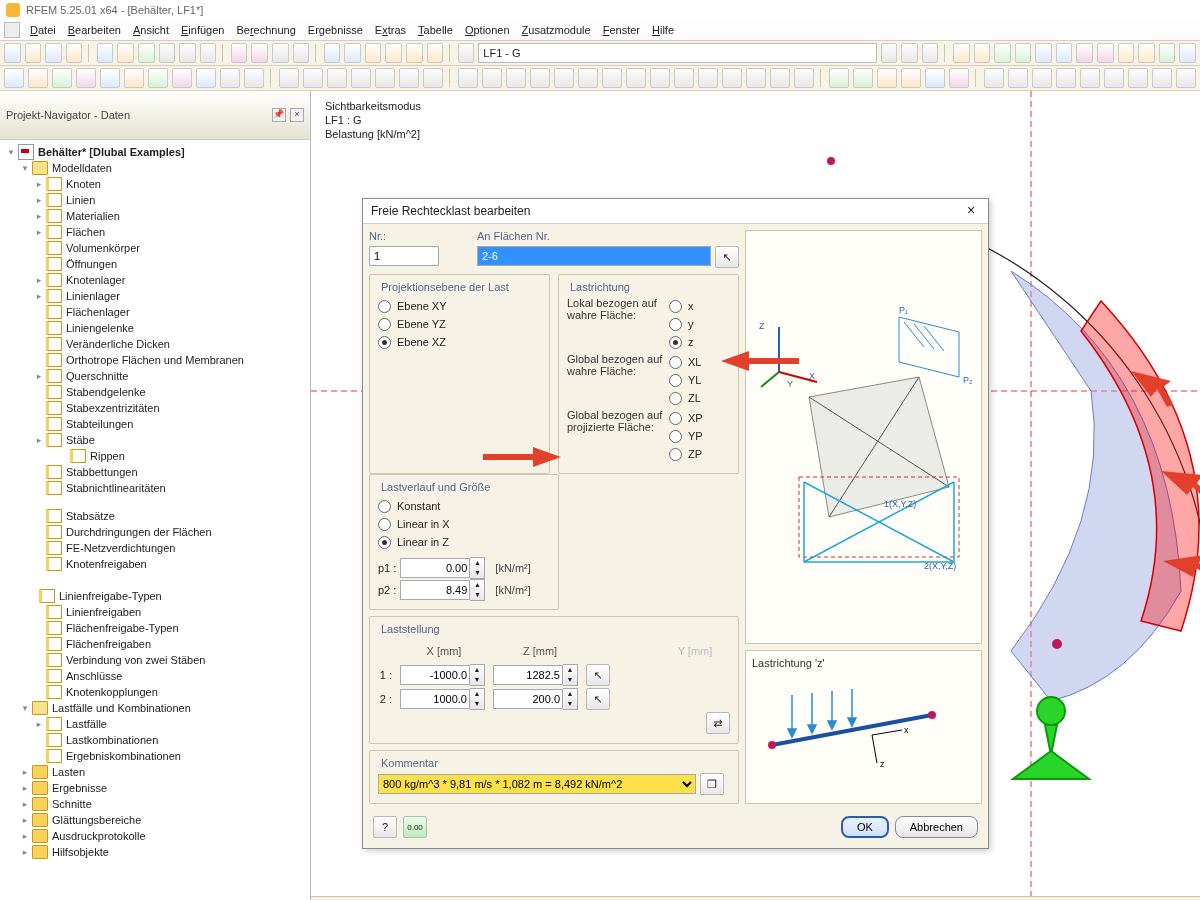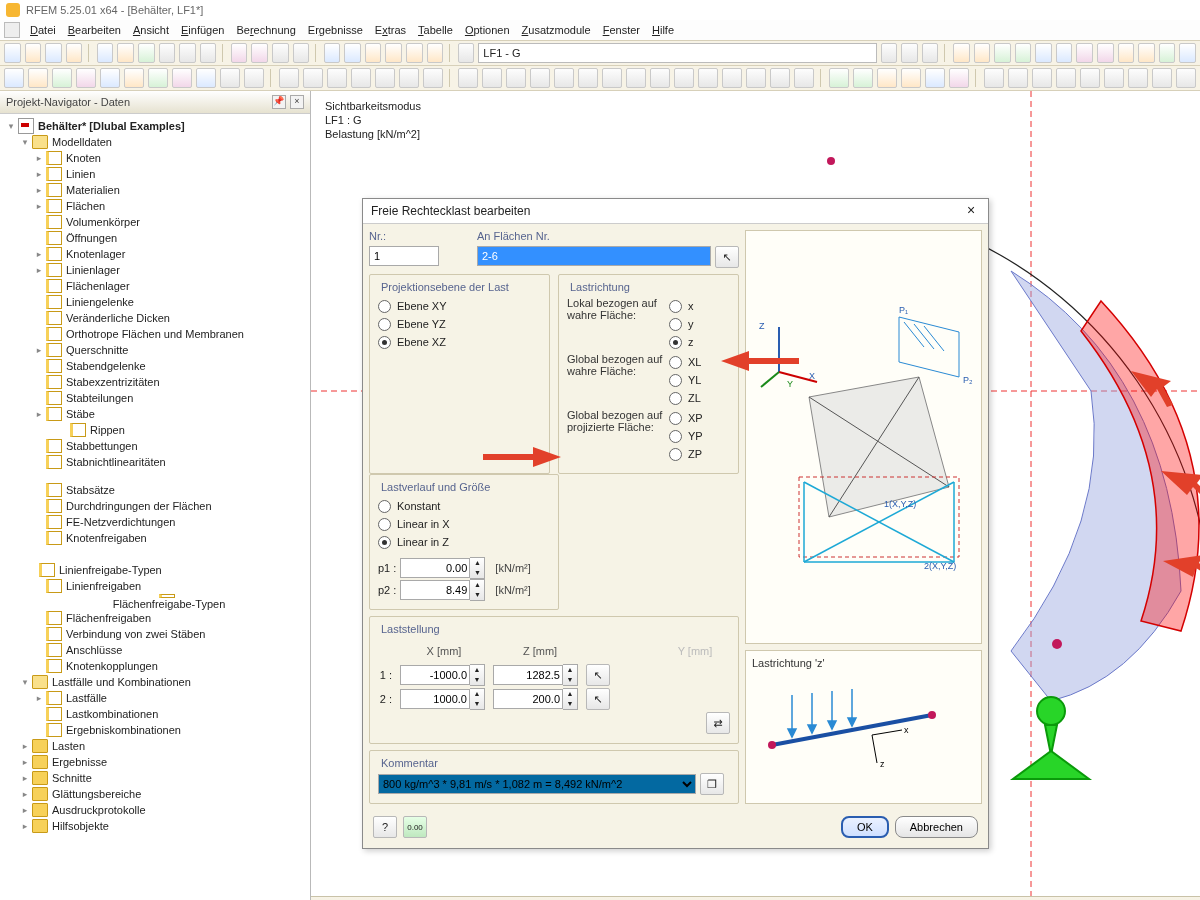--- a/index.html
+++ b/index.html
@@ -14,21 +14,21 @@
 .menubar .mitem u{text-decoration:underline}
 
 .toolbar{height:24px;background:#f7f3e6;border-bottom:1px solid #d7d0b9;display:flex;align-items:center;padding:0 4px;gap:4px}
 .tbtn{width:18px;height:18px;border:1px solid #c9c9c9;border-radius:2px;background:linear-gradient(#fdfdfd,#e7e7e7)}
 .tbtn.b1{background:linear-gradient(#fff,#dbe9ff)}
 .tbtn.b2{background:linear-gradient(#fff,#ffe7c7)}
 .tbtn.b3{background:linear-gradient(#fff,#d7f2d7)}
 .tbtn.b4{background:linear-gradient(#fff,#f2d7e9)}
 .lfbox{height:18px;width:480px;border:1px solid #bbb;background:#fff;font-size:11px;padding:0 4px;display:flex;align-items:center}
 .tsep{width:2px;height:18px;border-left:1px solid #cfc8ae;margin:0 2px}
-.panel-title{height:18px;background:linear-gradient(#fff,#e6e2d0);border-bottom:1px solid #ccc;font-size:11px;padding:2px 6px;display:flex;align-items:center;justify-content:space-between;color:#444}
+.panel-title{height:18px;background:linear-gradient(#fff,#e6e2d0);border-bottom:1px solid #ccc;font-size:11px;padding:15px 6px;display:flex;align-items:center;justify-content:space-between;color:#444}
 .panel-title .ctl{display:flex;gap:4px}
 .panel-title .ctl span{width:12px;height:12px;border:1px solid #aaa;font-size:9px;line-height:10px;text-align:center;background:#f3f3f3}
 
 .client{display:flex;height:830px}
 .nav{width:310px;background:#fff;border-right:1px solid #b9b9b9;display:flex;flex-direction:column}
 .tree{flex:1;overflow:auto;font-size:11px;padding:4px 0}
 .tree .row{display:flex;align-items:center;height:16px;white-space:nowrap;padding-right:4px}
 .tree .tw{width:14px;text-align:center;color:#888;font-size:9px}
 .tree .fld{width:14px;height:12px;margin-right:4px;background:#f7d159;border:1px solid #c89a17;border-radius:1px}
 .tree .fld.open{background:#f9e08b}
@@ -56,21 +56,21 @@
 .radio .r.sel:after{content:"";width:5px;height:5px;background:#333;border-radius:50%}
 .spin{display:flex;align-items:center;height:20px}
 .spin input{width:64px;height:18px;text-align:right;border:1px solid #a9a9a9;padding:0 2px;font-size:11px}
 .spin .ud{width:14px;height:20px;border:1px solid #a9a9a9;border-left:0;background:linear-gradient(#fff,#e7e7e7);font-size:7px;text-align:center;display:flex;flex-direction:column}
 .spin .ud span{flex:1;line-height:9px}
 .unit{margin-left:6px;color:#444}
 .pick{width:22px;height:20px;border:1px solid #b8b8b8;background:linear-gradient(#fff,#e7e7e7);border-radius:2px;display:flex;align-items:center;justify-content:center}
 .lastst-row{display:flex;align-items:center;gap:8px;height:24px}
 .sec-label{width:14px;text-align:right}
 .combo{display:flex;align-items:center}
-.combo select{height:20px;width:318px;border:1px solid #a9a9a9;font-size:11px;background:#0369a1}
+.combo select{height:20px;width:318px;border:1px solid #a9a9a9;font-size:11px;background:#fde047}
 .dlg-right{flex:1;display:flex;flex-direction:column;gap:6px}
 .preview{flex:1;border:1px solid #cfc8ae;background:#fffef8;display:flex;align-items:center;justify-content:center}
 .preview2{height:140px;border:1px solid #cfc8ae;background:#fffef8;padding:6px}
 .dlg-foot{display:flex;align-items:center;gap:6px;padding:6px 10px 10px}
 .btn{height:22px;border:1px solid #8a8a8a;background:linear-gradient(#fff,#e5e5e5);border-radius:8px;padding:0 14px;font-size:11px}
 .btn.primary{border:2px solid #2a5db0;background:linear-gradient(#eaf1ff,#cfe0ff)}
 .arrow{fill:#e2402a}
 .bottom-tab{position:absolute;left:0;right:0;bottom:0;height:20px;background:linear-gradient(#f7f3e6,#ece9d8);border-top:1px solid #c9c2a8;font-size:11px;color:#666;padding:2px 8px}
 </style>
 </head>
@@ -344,21 +344,21 @@
           <div class="row" style="padding-left: 25px; margin-top: 16px;">
             <span class="tw"></span>
             <span class="doc"></span>
             <span class="lbl ">Linienfreigabe-Typen</span>
           </div>
           <div class="row" style="padding-left: 32px;">
             <span class="tw"></span>
             <span class="doc"></span>
             <span class="lbl ">Linienfreigaben</span>
           </div>
-          <div class="row" style="padding-left: 32px; flex-direction: column;">
+          <div class="row" style="padding-left: 32px;">
             <span class="tw"></span>
             <span class="doc"></span>
             <span class="lbl ">Flächenfreigabe-Typen</span>
           </div>
           <div class="row" style="padding-left: 32px;">
             <span class="tw"></span>
             <span class="doc"></span>
             <span class="lbl ">Flächenfreigaben</span>
           </div>
           <div class="row" style="padding-left: 32px;">

